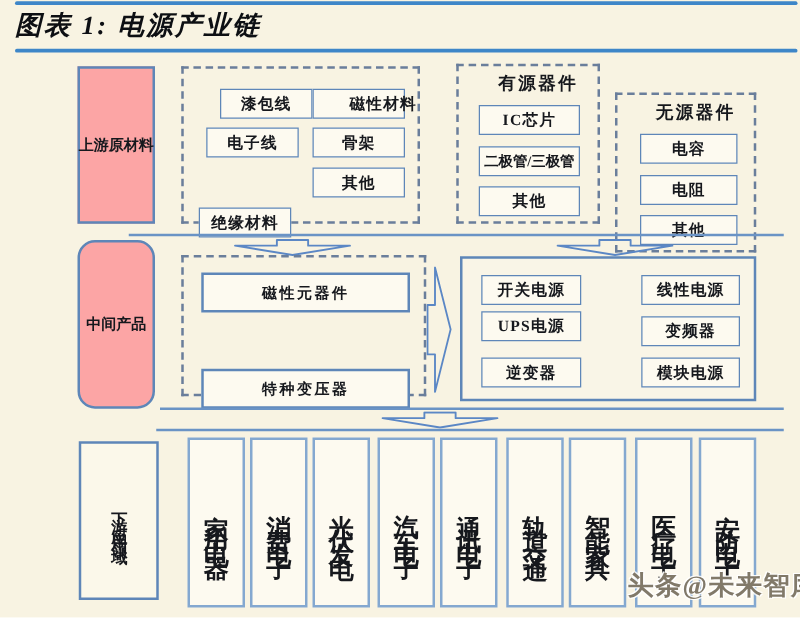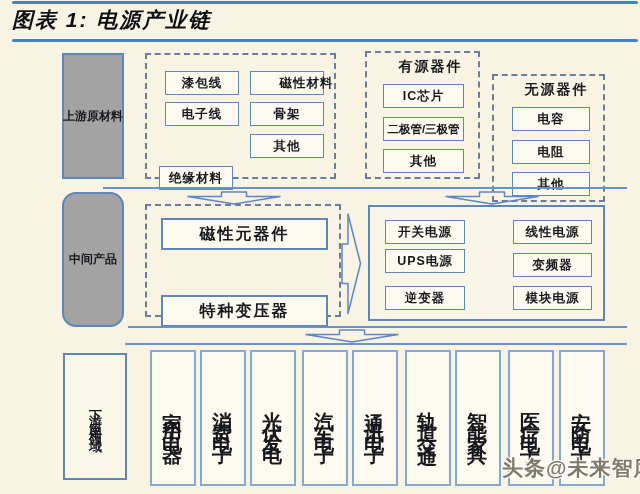--- a/index.html
+++ b/index.html
@@ -1,47 +1,47 @@
 <!DOCTYPE html>
 <html><head>
 <meta charset="utf-8">
 <style>
   * { margin:0; padding:0; box-sizing:border-box; }
   html,body { background:#ffffff; }
   .stage {
     position:relative; width:640px; height:494px;
     background:#F8F3E2; overflow:hidden;
-    font-family:Liberation Sans, sans-serif;
+    font-family:Liberation Serif, serif;
     color:#16181D;
   }
   .hline { position:absolute; height:3px; background:#3E86C8; border-radius:2px; }
   .title {
     position:absolute; left:12px; top:6px;
     font-size:21px; font-weight:bold; font-style:italic;
     letter-spacing:2px; color:#0d0f13; white-space:nowrap;
   }
   .labelbox {
-    position:absolute; border:2px solid #5E86B8; background:#a3a3a3;
+    position:absolute; border:2px solid #5E86B8; background:#fca5a5;
     display:flex; align-items:center; justify-content:center;
     font-weight:bold; font-size:12px; text-align:center; white-space:nowrap;
   }
   .dashed { position:absolute; border:2px dashed #6A7E9B; }
   .gtitle {
     position:absolute; top:5px; left:16px; right:0; text-align:center;
     font-weight:bold; font-size:14px; letter-spacing:2px;
   }
   .sbox {
     position:absolute; height:24px; border:1.5px solid #5E86B8; background:#FDFAF0;
     display:flex; align-items:center; justify-content:center;
     font-weight:bold; font-size:12.5px; letter-spacing:1px; white-space:nowrap;
   }
   .bigbox {
     position:absolute; border:2px solid #5E86B8; background:#FDFAF0;
     display:flex; align-items:center; justify-content:center;
-    font-weight:bold; font-size:16px; letter-spacing:2px; white-space:nowrap;
+    font-weight:bold; font-size:12px; letter-spacing:2px; white-space:nowrap;
   }
   .solidgroup { position:absolute; border:2px solid #5E86B8; background:#F9F5E7; }
   .rule { position:absolute; height:2px; background:#6A93C5; }
   .arrow { position:absolute; }
   .vbox {
     position:absolute; border:2px solid #84A8D0; background:#FDFAF0;
     display:flex; align-items:center; justify-content:center;
   }
   .vtext {
     writing-mode:vertical-lr; text-orientation:upright;
@@ -63,21 +63,21 @@
 
 <div class="stage">
 
   <div class="hline" style="left:12px; top:1px; width:626px;"></div>
   <div class="title">图表 1: 电源产业链</div>
   <div class="hline" style="left:12px; top:39px; width:626px;"></div>
 
   <div class="labelbox" style="left:62px; top:53px; width:62px; height:126px;">上游原材料</div>
 
   <div class="dashed" style="left:145px; top:53px; width:191px; height:126px;">
-    <div class="sbox" style="left:18px; top:16px; width:74px;">漆包线</div>
+    <div class="sbox" style="left:29px; top:16px; width:74px;">漆包线</div>
     <div class="sbox" style="left:103px; top:16px; width:74px;padding-left:39px;">磁性材料</div>
     <div class="sbox" style="left:18px; top:47px; width:74px;">电子线</div>
     <div class="sbox" style="left:103px; top:47px; width:74px;">骨架</div>
     <div class="sbox" style="left:12px; top:79px; width:74px;margin-top:32px;">绝缘材料</div>
     <div class="sbox" style="left:103px; top:79px; width:74px;">其他</div>
   </div>
 
   <div class="dashed" style="left:365px; top:51px; width:115px; height:128px;">
     <div class="gtitle">有源器件</div>
     <div class="sbox" style="left:16px; top:31px; width:81px;">IC芯片</div>

